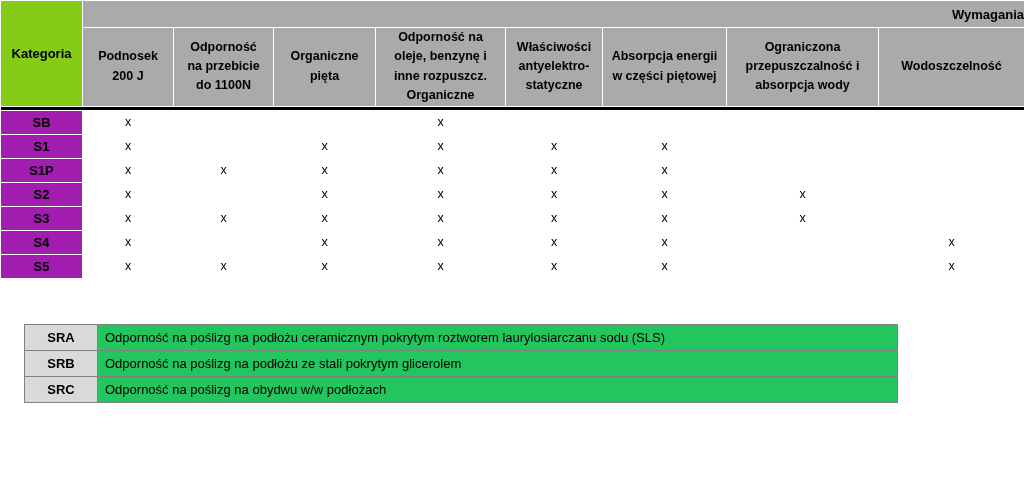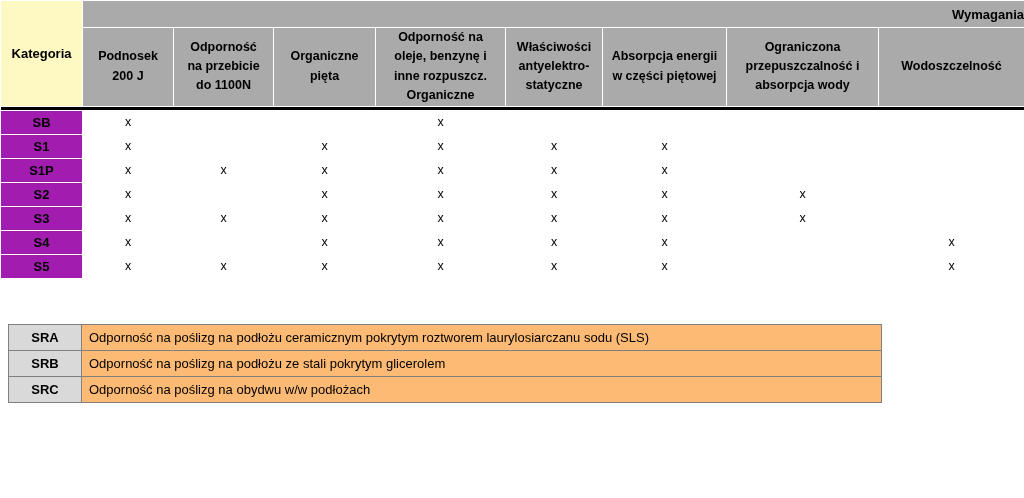--- a/index.html
+++ b/index.html
@@ -34,21 +34,21 @@
   }
   .hdr-band {
     background: #aaaaaa;
     text-align: right;
     font-weight: bold;
     font-size: 13px;
     height: 26px;
     vertical-align: middle;
   }
   .hdr-cat {
-    background: #fef9c3;
+    background: #84cc16;
     text-align: center;
     font-weight: bold;
     font-size: 13px;
     vertical-align: middle;
   }
   .hdr-col {
     background: #aaaaaa;
     text-align: center;
     font-size: 12.5px;
     vertical-align: middle;
@@ -82,40 +82,40 @@
     height: 23px;
     border-left: 1px solid #ffffff;
     border-right: 1px solid #ffffff;
     border-top: 1px solid #000000;
     border-bottom: 1px solid #000000;
   }
 
   
   .legend-wrap {
     margin-top: 45px;
-    padding-left: 8px;
+    padding-left: 24px;
   }
   table.legend {
     border-collapse: collapse;
     table-layout: fixed;
     width: 874px;
   }
   table.legend td {
     border: 1px solid #808080;
     height: 23px;
     font-size: 13px;
   }
   td.leg-code {
     width: 70px;
     background: #d9d9d9;
     text-align: center;
     font-weight: bold;
   }
   td.leg-desc {
-    background: #fdba74;
+    background: #22c55e;
     padding-left: 7px;
     text-align: left;
   }
 </style>
 </head>
 <body>
 
 <div class="page">
 
   <table class="req">

